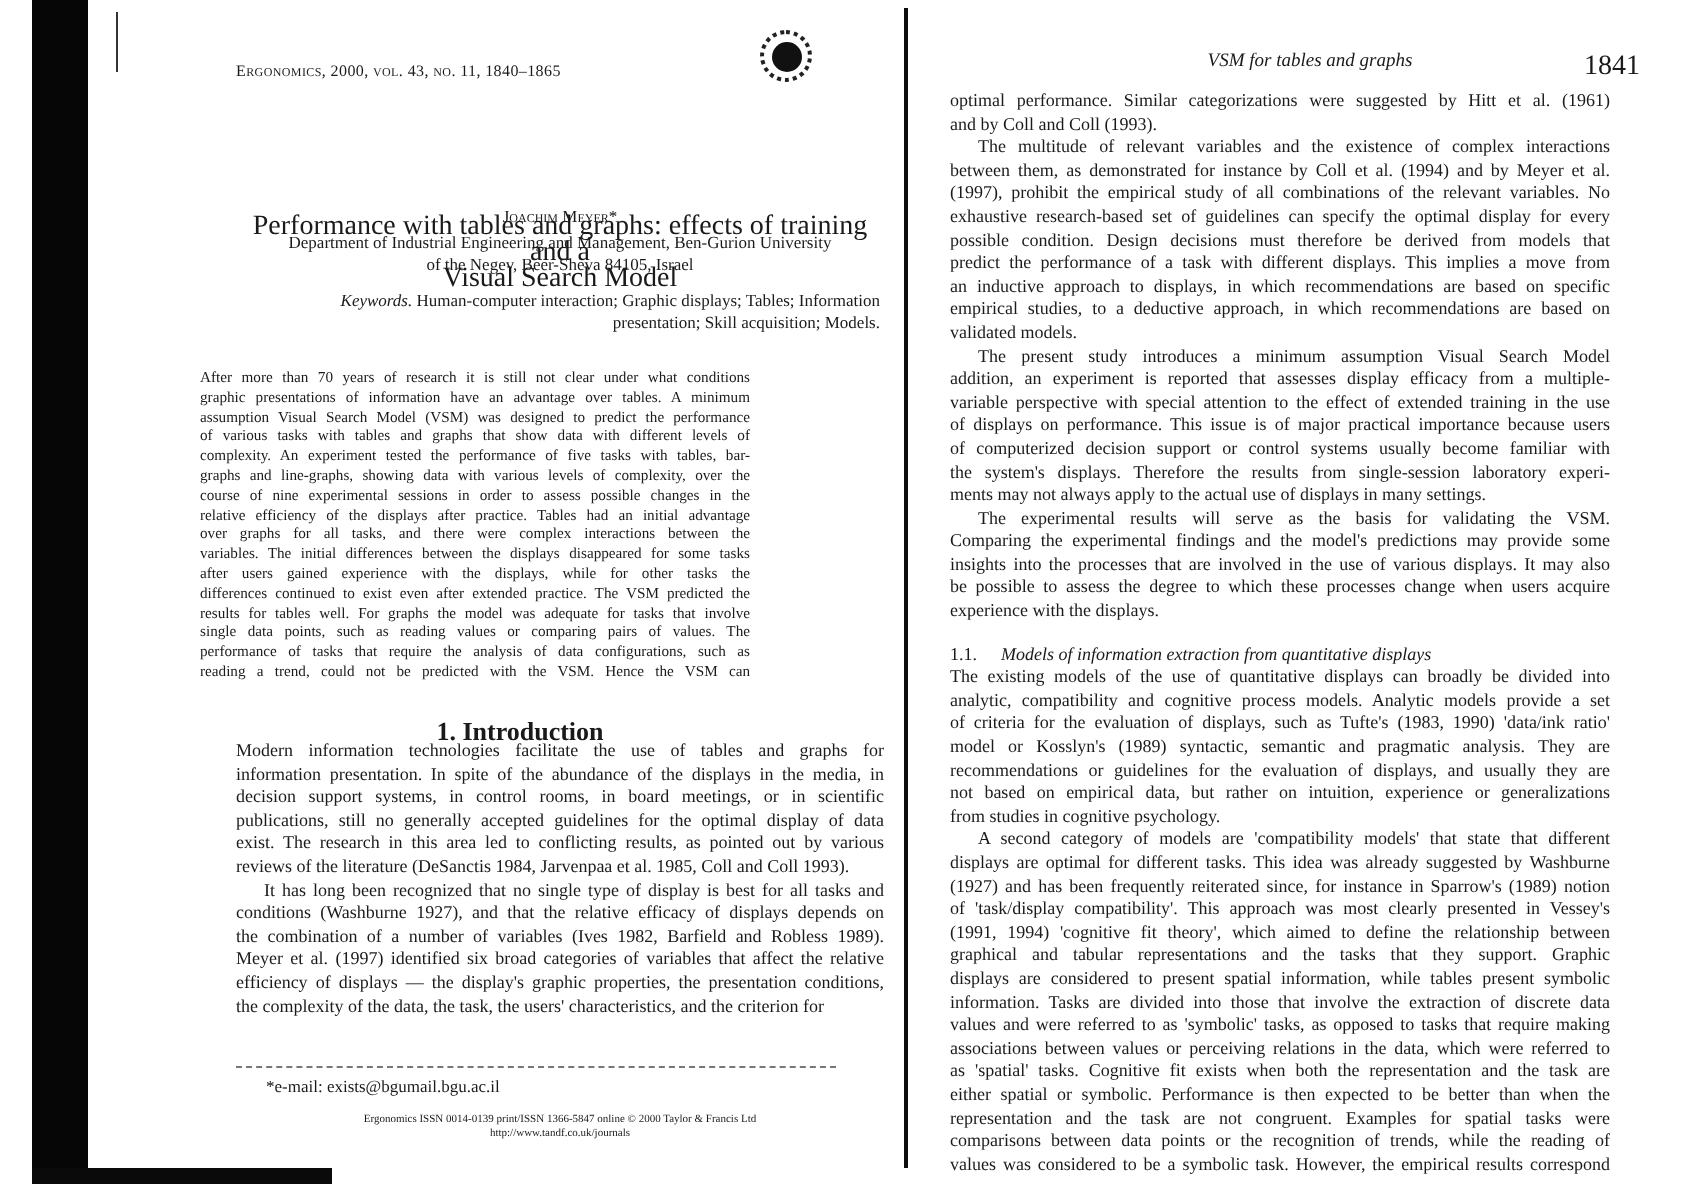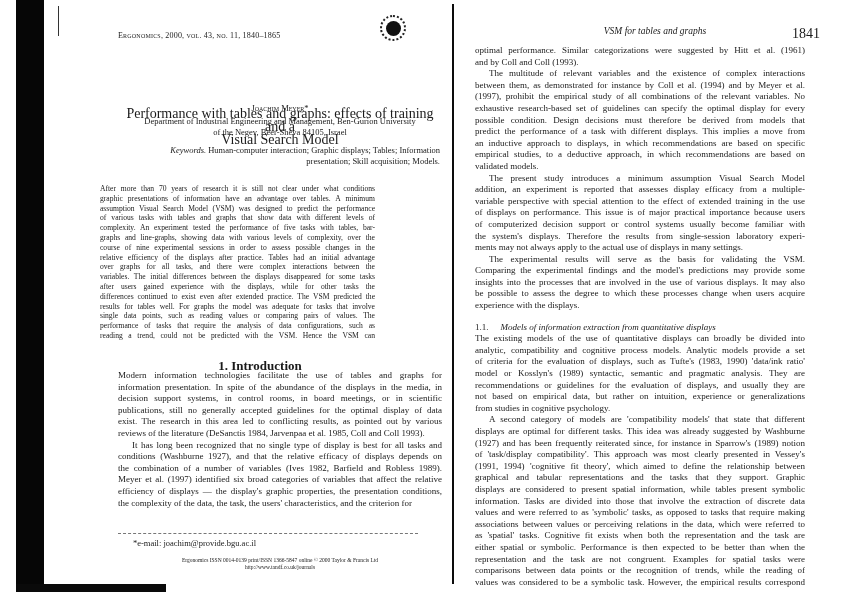--- a/index.html
+++ b/index.html
@@ -100,21 +100,21 @@
       <span class="ln last">reviews of the literature (DeSanctis 1984, Jarvenpaa et al. 1985, Coll and Coll 1993).</span>
       <span class="ln indent">It has long been recognized that no single type of display is best for all tasks and</span>
       <span class="ln">conditions (Washburne 1927), and that the relative efficacy of displays depends on</span>
       <span class="ln">the combination of a number of variables (Ives 1982, Barfield and Robless 1989).</span>
       <span class="ln">Meyer et al. (1997) identified six broad categories of variables that affect the relative</span>
       <span class="ln">efficiency of displays — the display's graphic properties, the presentation conditions,</span>
       <span class="ln last">the complexity of the data, the task, the users' characteristics, and the criterion for</span>
     </div>
 
   <div class="fn-rule"></div>
-  <div class="footnote">*e-mail: joachim@provide.bgu.ac.il</div>
+  <div class="footnote">*e-mail: exists@bgumail.bgu.ac.il</div>
   <div class="imprint">
     <span style="display:block">Ergonomics ISSN 0014-0139 print/ISSN 1366-5847 online © 2000 Taylor &amp; Francis Ltd</span>
     <span style="display:block">http://www.tandf.co.uk/journals</span>
   </div>
 </div>
 
 <div class="page right">
   <div class="running-head-right">VSM for tables and graphs</div>
   <div class="page-num">1841</div>
   <div class="body right-body" id="right-body">

